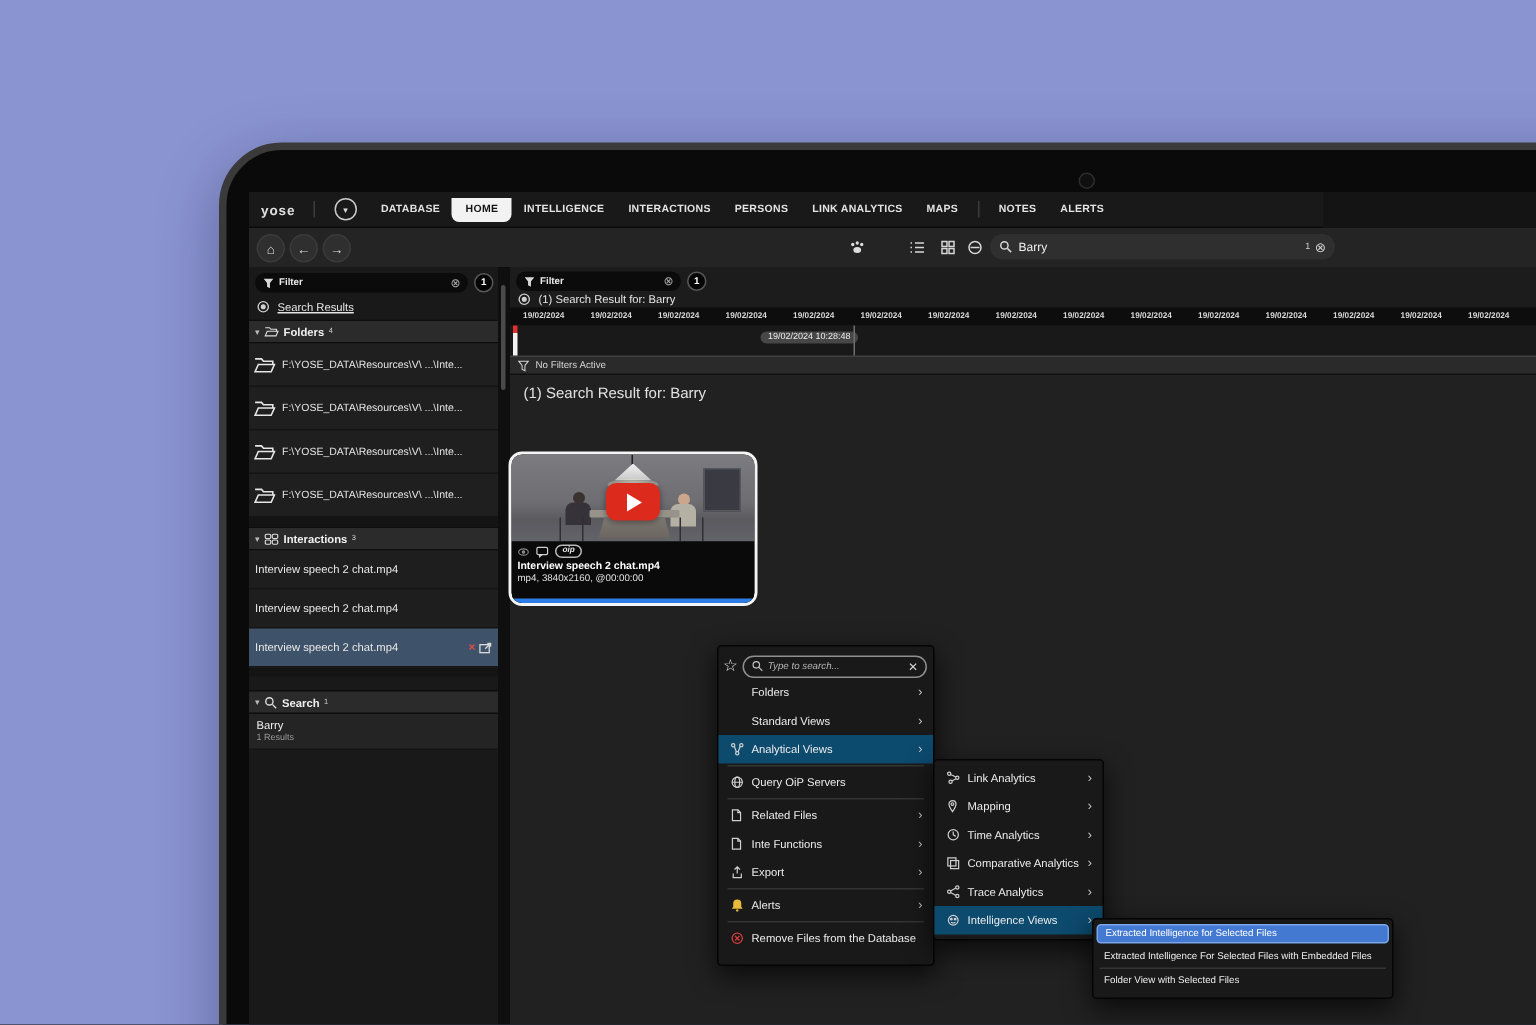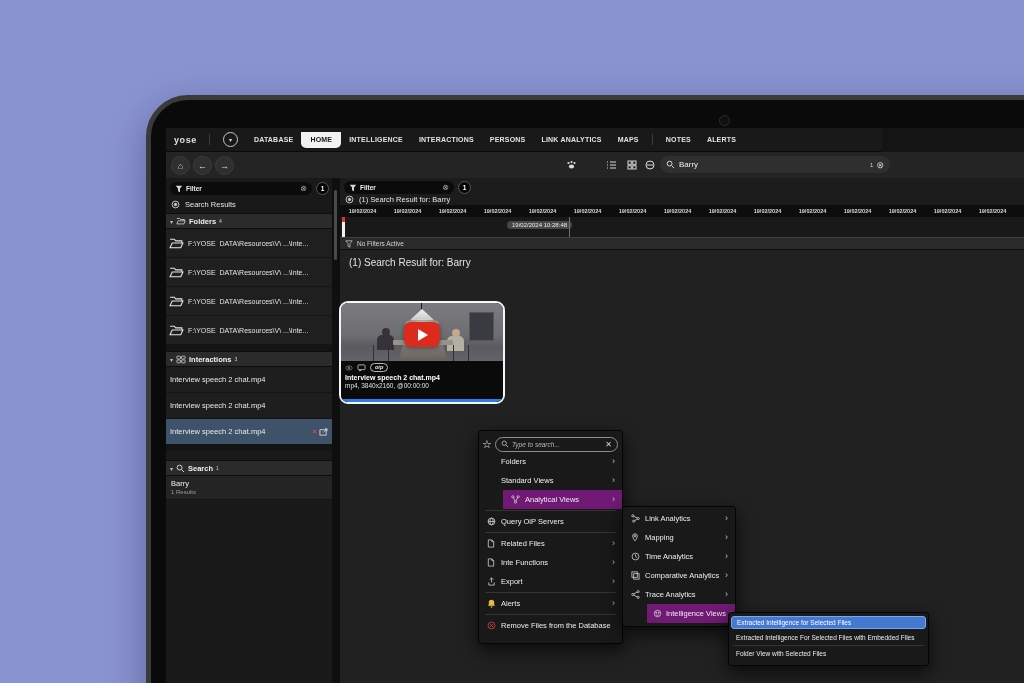--- a/index.html
+++ b/index.html
@@ -55,21 +55,21 @@
     color:#fff;font-size:6.5px;font-weight:bold;display:flex;align-items:center;justify-content:center;}
   .row-label{font-size:7.5px;color:#e5e5e5;}
   .sec-head{height:14px;background:#2b2b2b;display:flex;align-items:center;padding:0 4px;gap:3px;
     border-top:1px solid #0d0d0d;border-bottom:1px solid #0d0d0d;}
   .sec-head .t{font-size:7.5px;font-weight:bold;color:#f0f0f0;}
   .sec-head sub{font-size:5px;color:#cfcfcf;}
   .chev{font-size:6px;color:#bbb;}
 
   
   .sb-filter{display:flex;align-items:center;gap:4px;padding:4px 3px 2px 4px;}
-  .sb-results{display:flex;align-items:center;gap:5px;padding:3px 4px 4px 5px;}
+  .sb-results{display:flex;align-items:center;gap:5px;padding:3px 4px 4px 5px;text-decoration:underline;}
   .folder-row{height:28px;background:#1f1f1f;border-bottom:1px solid #141414;display:flex;
     align-items:center;gap:4px;padding:0 3px;}
   .folder-row .p{font-size:7px;color:#e3e3e3;white-space:nowrap;overflow:hidden;}
   .gap{height:6px;background:#141414;}
   .int-row{height:25px;border-bottom:1px solid #141414;display:flex;align-items:center;
     padding:0 4px;font-size:7.5px;color:#e8e8e8;background:#1e1e1e;}
   .int-row.sel{background:#3e5269;}
   .int-row .sp{flex:1;}
   .red-x{color:#e04b4b;font-weight:bold;font-size:8px;margin-right:2px;}
   .search-row{background:#242424;padding:3px 5px 4px;border-bottom:1px solid #141414;}
@@ -133,21 +133,21 @@
   .menu{position:absolute;background:#191919;border:1px solid #050505;border-radius:3px;
     box-shadow:0 6px 18px rgba(0,0,0,.7);box-sizing:border-box;}
   .cmenu{left:138px;top:180px;width:145px;height:214px;padding:5px 0 0;}
   .cm-head{display:flex;align-items:center;padding:0 4px 0 3px;gap:3px;height:16px;}
   .cm-star{font-size:11px;color:#e8e8e8;line-height:11px;}
   .cm-search{flex:1;height:13px;border:1px solid #8f8f8f;border-radius:8px;display:flex;align-items:center;
     padding:0 5px;gap:3px;}
   .cm-search .ph{flex:1;font-size:6.5px;font-style:italic;color:#b5b5b5;}
   .cm-search .x{font-size:8px;color:#d5d5d5;}
   .m-row{height:19px;display:flex;align-items:center;padding:0 7px 0 6px;gap:4px;}
-  .m-row.open{background:#701a75;margin-left:24px;}
+  .m-row.open{background:#0c4a6e;}
   .m-row .ic{width:12px;display:flex;justify-content:center;}
   .m-row .lb{flex:1;font-size:7.5px;color:#ececec;white-space:nowrap;}
   .m-row .ch{font-size:9px;color:#c0c0c0;line-height:9px;}
   .m-sep{height:1px;background:#343434;margin:1px 6px;}
   .smenu{left:282px;top:256px;width:114px;height:121px;padding:2px 0;}
   .imenu{left:388px;top:362px;width:201px;height:54px;padding:2px 2px;}
   .i-row{height:15px;display:flex;align-items:center;padding:0 5px;box-sizing:border-box;}
   .i-row .lb{font-size:6.5px;color:#ececec;white-space:nowrap;}
   .i-row.hl{background:#4479d2;border:1px solid #7aa6ea;border-radius:3px;height:13px;margin:1px 0;}
   .i-row.hl .lb{color:#fff;}

